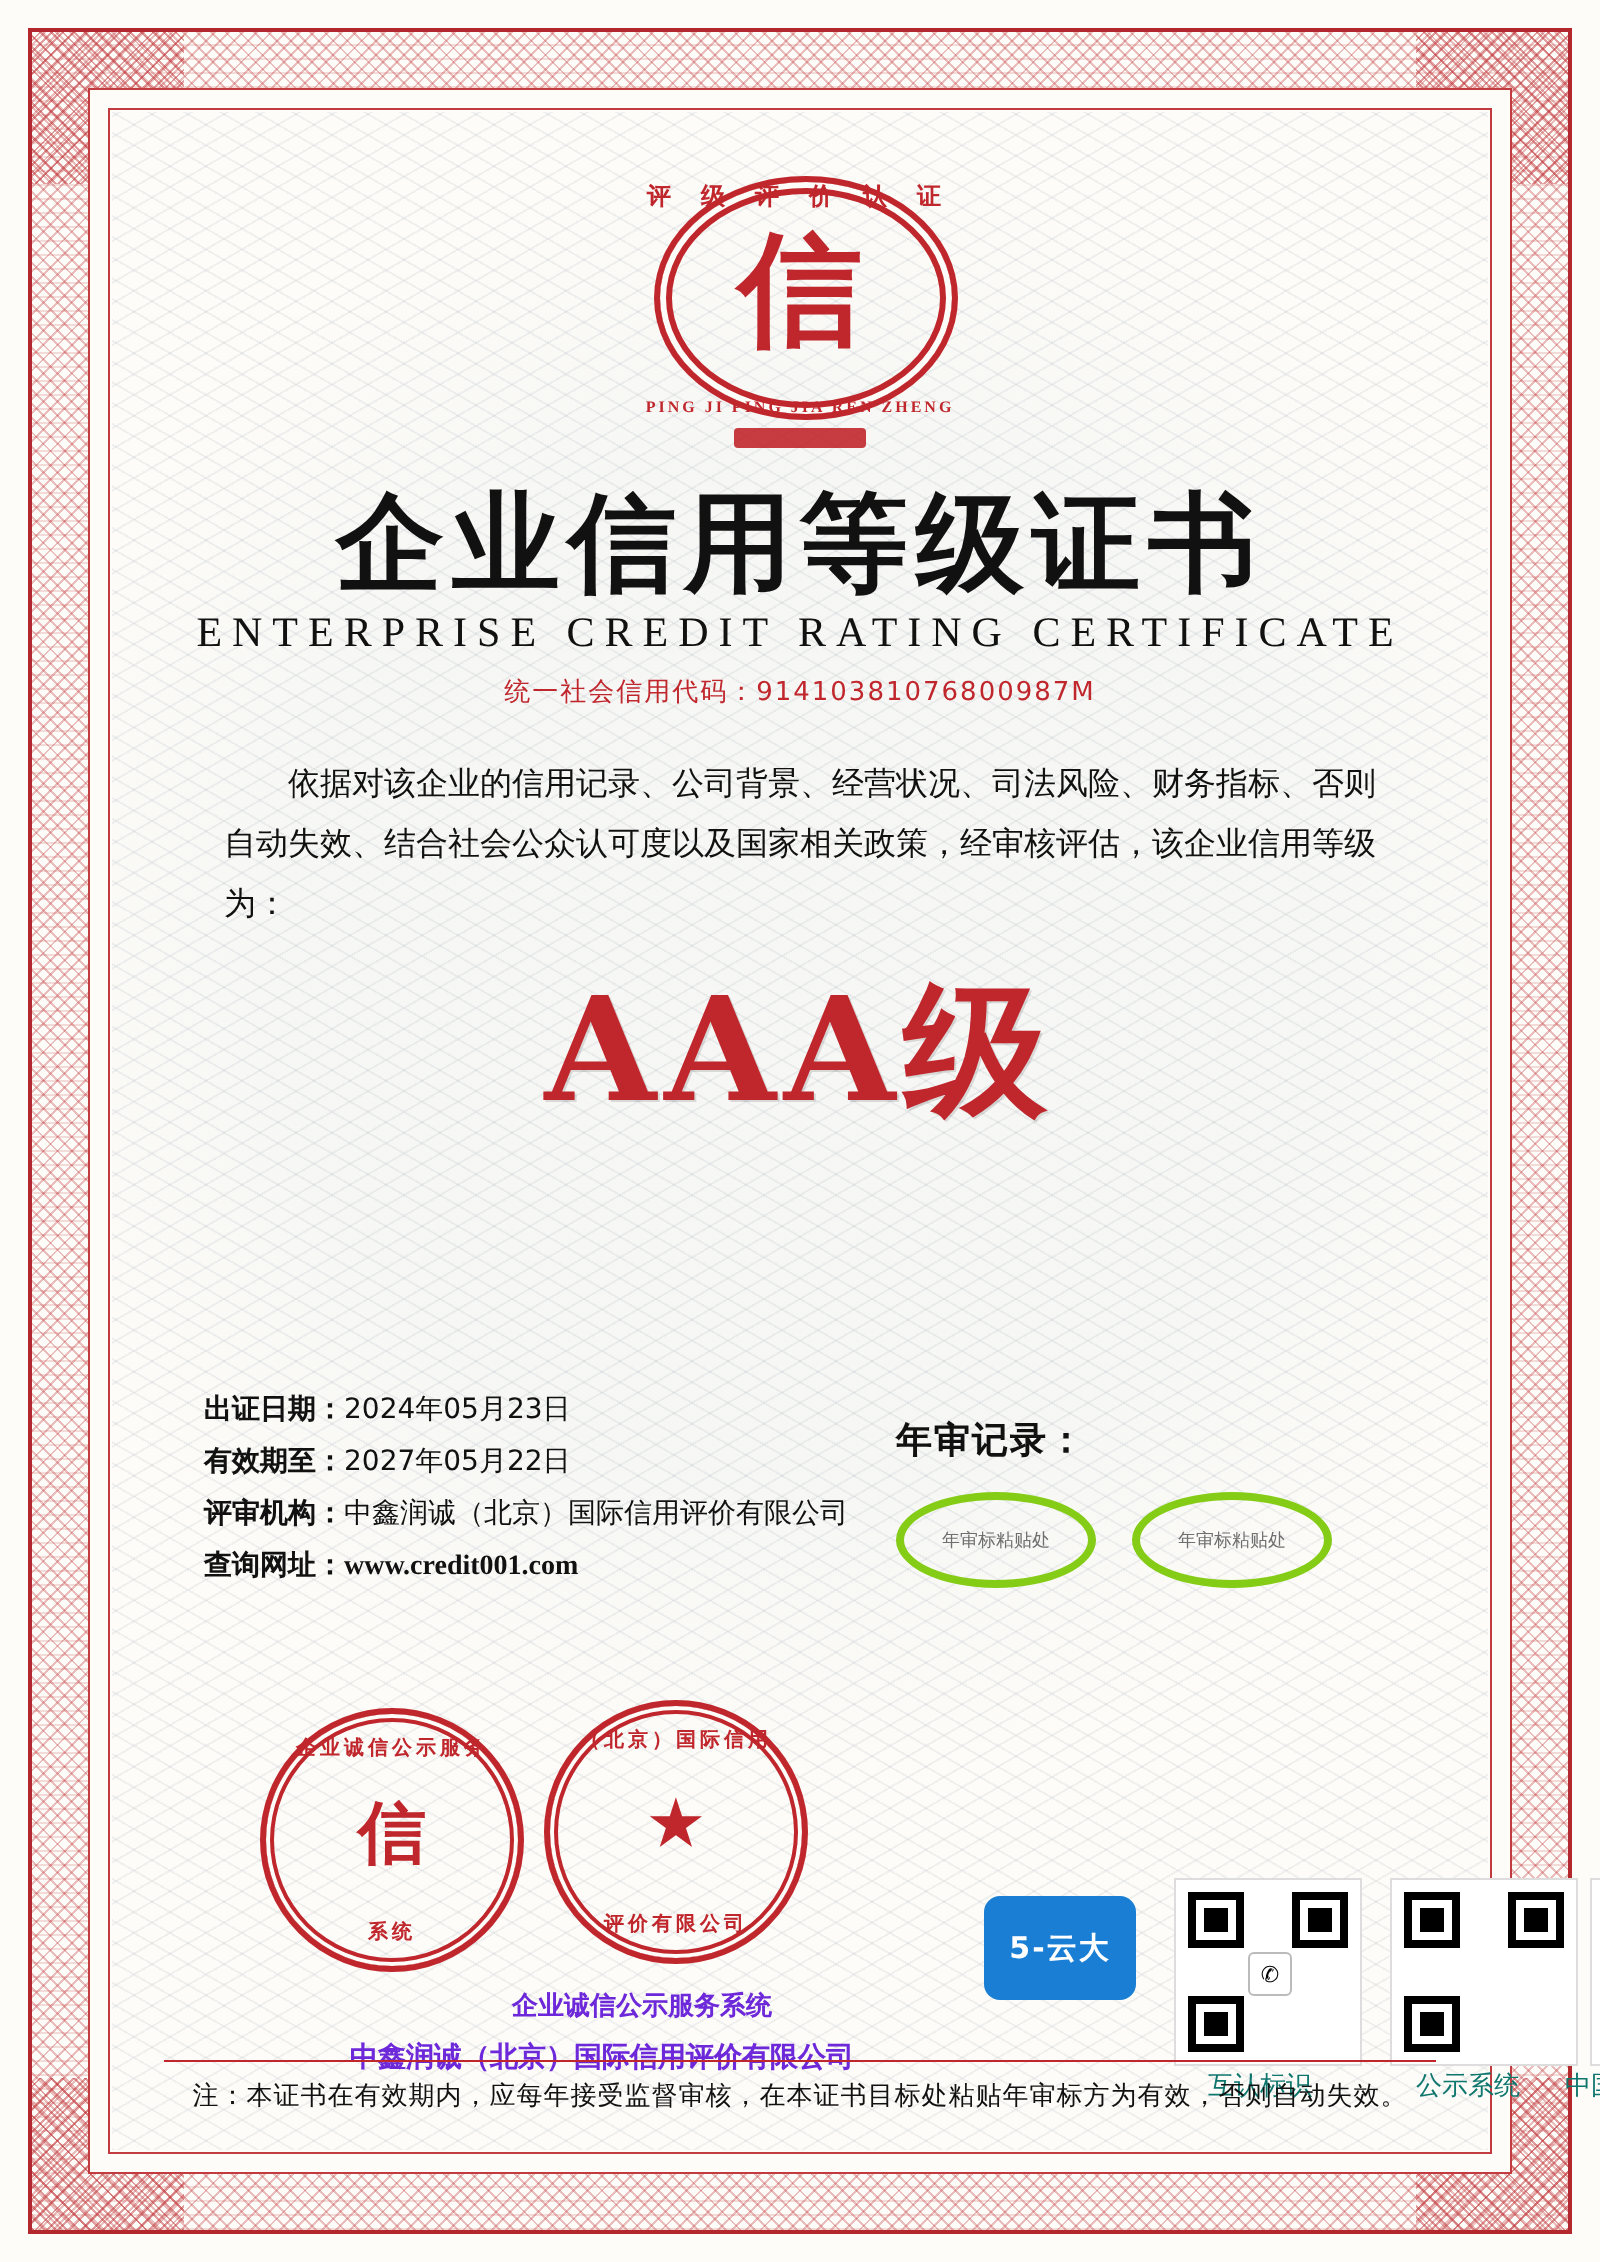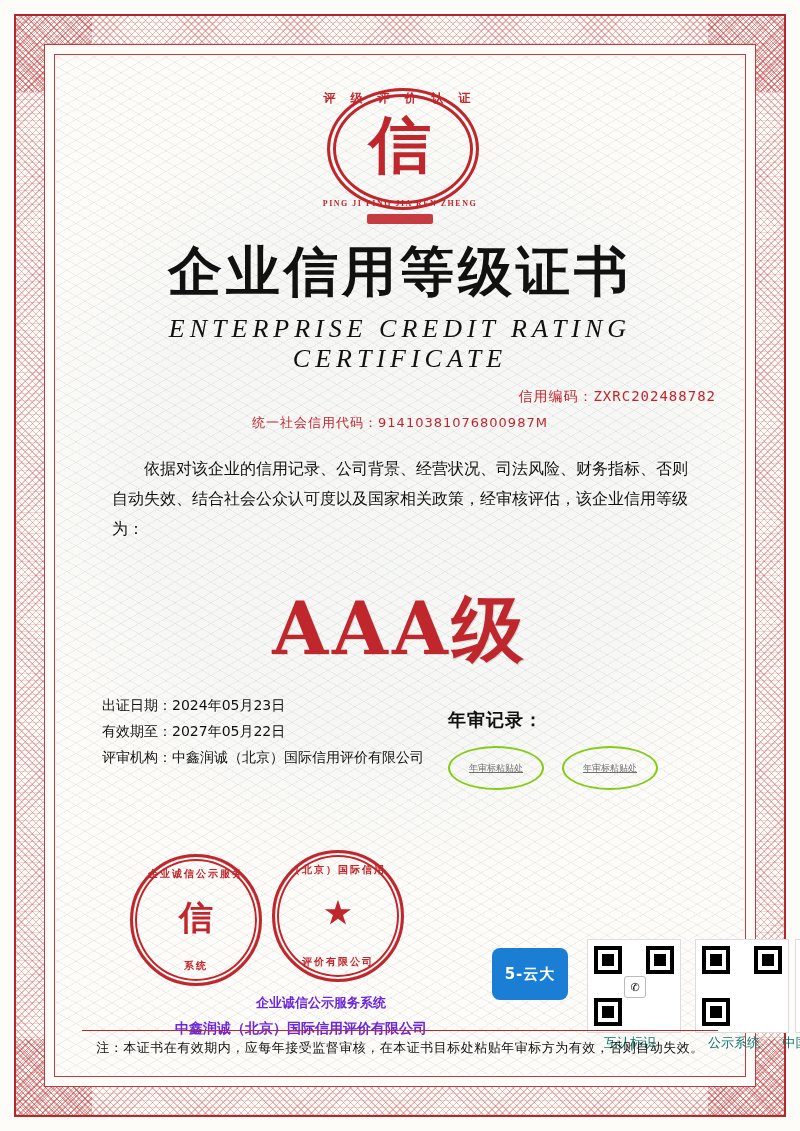--- a/index.html
+++ b/index.html
@@ -84,24 +84,23 @@
   }
 
   
   .title-cn{
     margin-top:14px;
     font-size:54px;line-height:60px;font-weight:bold;color:#111;
     letter-spacing:4px;
     font-family:"DejaVu Sans","Liberation Sans",sans-serif;
   }
   .title-en{
-    margin-top:12px;
-    font-size:26px;letter-spacing:5px;color:#111;
+    margin-top:2px;
+    font-size:21px;letter-spacing:5px;color:#111;
     font-family:"Liberation Serif",serif;
-    font-style:italic;
   }
   .cert-no{
     margin-top:14px;padding-right:28px;text-align:right;
     font-size:14px;color:#c0272d;letter-spacing:1px;
     font-family:"DejaVu Sans Mono",monospace;
   }
   .cert-no .label{font-family:"DejaVu Sans",sans-serif;}
 
   .company{
     margin-top:18px;
@@ -115,52 +114,51 @@
 
   .body-text{
     margin:22px 56px 0 56px;
     text-align:left;
     font-size:16px;line-height:30px;color:#111;
     text-indent:32px;
     font-family:"DejaVu Sans","Liberation Sans",sans-serif;
   }
 
   .grade{
-    margin-top:46px;
+    margin-top:19px;
     font-size:72px;line-height:78px;font-weight:bold;color:#c0272d;
     letter-spacing:4px;
     font-family:"DejaVu Serif","Liberation Serif",serif;
     text-shadow:1px 1px 0 rgba(0,0,0,.12);
   }
 
   
   .details{
     position:absolute;left:46px;top:636px;width:380px;text-align:left;
     font-size:14px;line-height:26px;color:#111;
     font-family:"DejaVu Sans","Liberation Sans",sans-serif;
   }
   .details .row{white-space:nowrap;}
-  .details .lbl{font-weight:normal;}
+  .details .lbl{font-weight:bold;}
   .details .url{font-family:"Liberation Serif",serif;font-weight:bold;}
   .details .indent{padding-left:62px;}
 
   .annual{
     position:absolute;left:392px;top:652px;width:260px;text-align:left;
   }
   .annual .ann-title{
     font-size:18px;font-weight:bold;color:#111;letter-spacing:1px;
     font-family:"DejaVu Sans","Liberation Sans",sans-serif;
   }
   .annual .ovals{margin-top:14px;display:flex;gap:18px;}
   .annual .oval{
-    width:92px;height:40px;border:2px solid #84cc16;border-radius:50%;
+    width:92px;height:40px;border:4px solid #84cc16;border-radius:50%;
     display:flex;align-items:center;justify-content:center;
     font-size:9px;color:#6f6f6f;
     font-family:"DejaVu Sans",sans-serif;
-    text-decoration:underline;
   }
 
   
   .bottom{
     position:absolute;left:40px;right:28px;top:788px;height:180px;
   }
   .seal{
     position:absolute;width:126px;height:126px;border-radius:50%;
     border:3px solid #c0272d;
     box-shadow:inset 0 0 0 2px #fdfcf8, inset 0 0 0 4px #c0272d;
@@ -255,41 +253,41 @@
       <div class="ring"></div>
       <div class="arc-top">评 级 评 价 认 证</div>
       <div class="glyph">信</div>
       <div class="arc-bottom">PING JI PING JIA REN ZHENG</div>
       <div class="ribbon"></div>
     </div>
 
     <div class="title-cn">企业信用等级证书</div>
     <div class="title-en">ENTERPRISE CREDIT RATING CERTIFICATE</div>
 
-    <div class="cert-no">
-      <span class="label">信用编码：</span><span>ZXRC202488782</span>
-    </div>
 
     <div class="usci">
       <span>统一社会信用代码：</span><span>91410381076800987M</span>
     </div>
 
     <div class="body-text">依据对该企业的信用记录、公司背景、经营状况、司法风险、财务指标、否则自动失效、结合社会公众认可度以及国家相关政策，经审核评估，该企业信用等级为：</div>
 
     <div class="grade">AAA级</div>
 
     <div class="details">
       <div class="row">
         <span class="lbl">出证日期：</span><span>2024年05月23日</span>
       </div>
       <div class="row">
         <span class="lbl">有效期至：</span><span>2027年05月22日</span>
       </div>
       <div class="row">
         <span class="lbl">评审机构：</span><span>中鑫润诚（北京）国际信用评价有限公司</span>
+      </div>
+      <div class="row">
+        <span class="lbl">查询网址：</span><span class="url">www.credit001.com</span>
       </div>
     </div>
 
     <div class="annual">
       <div class="ann-title">年审记录：</div>
       <div class="ovals">
         <div class="oval">年审标粘贴处</div>
         <div class="oval">年审标粘贴处</div>
       </div>
     </div>

